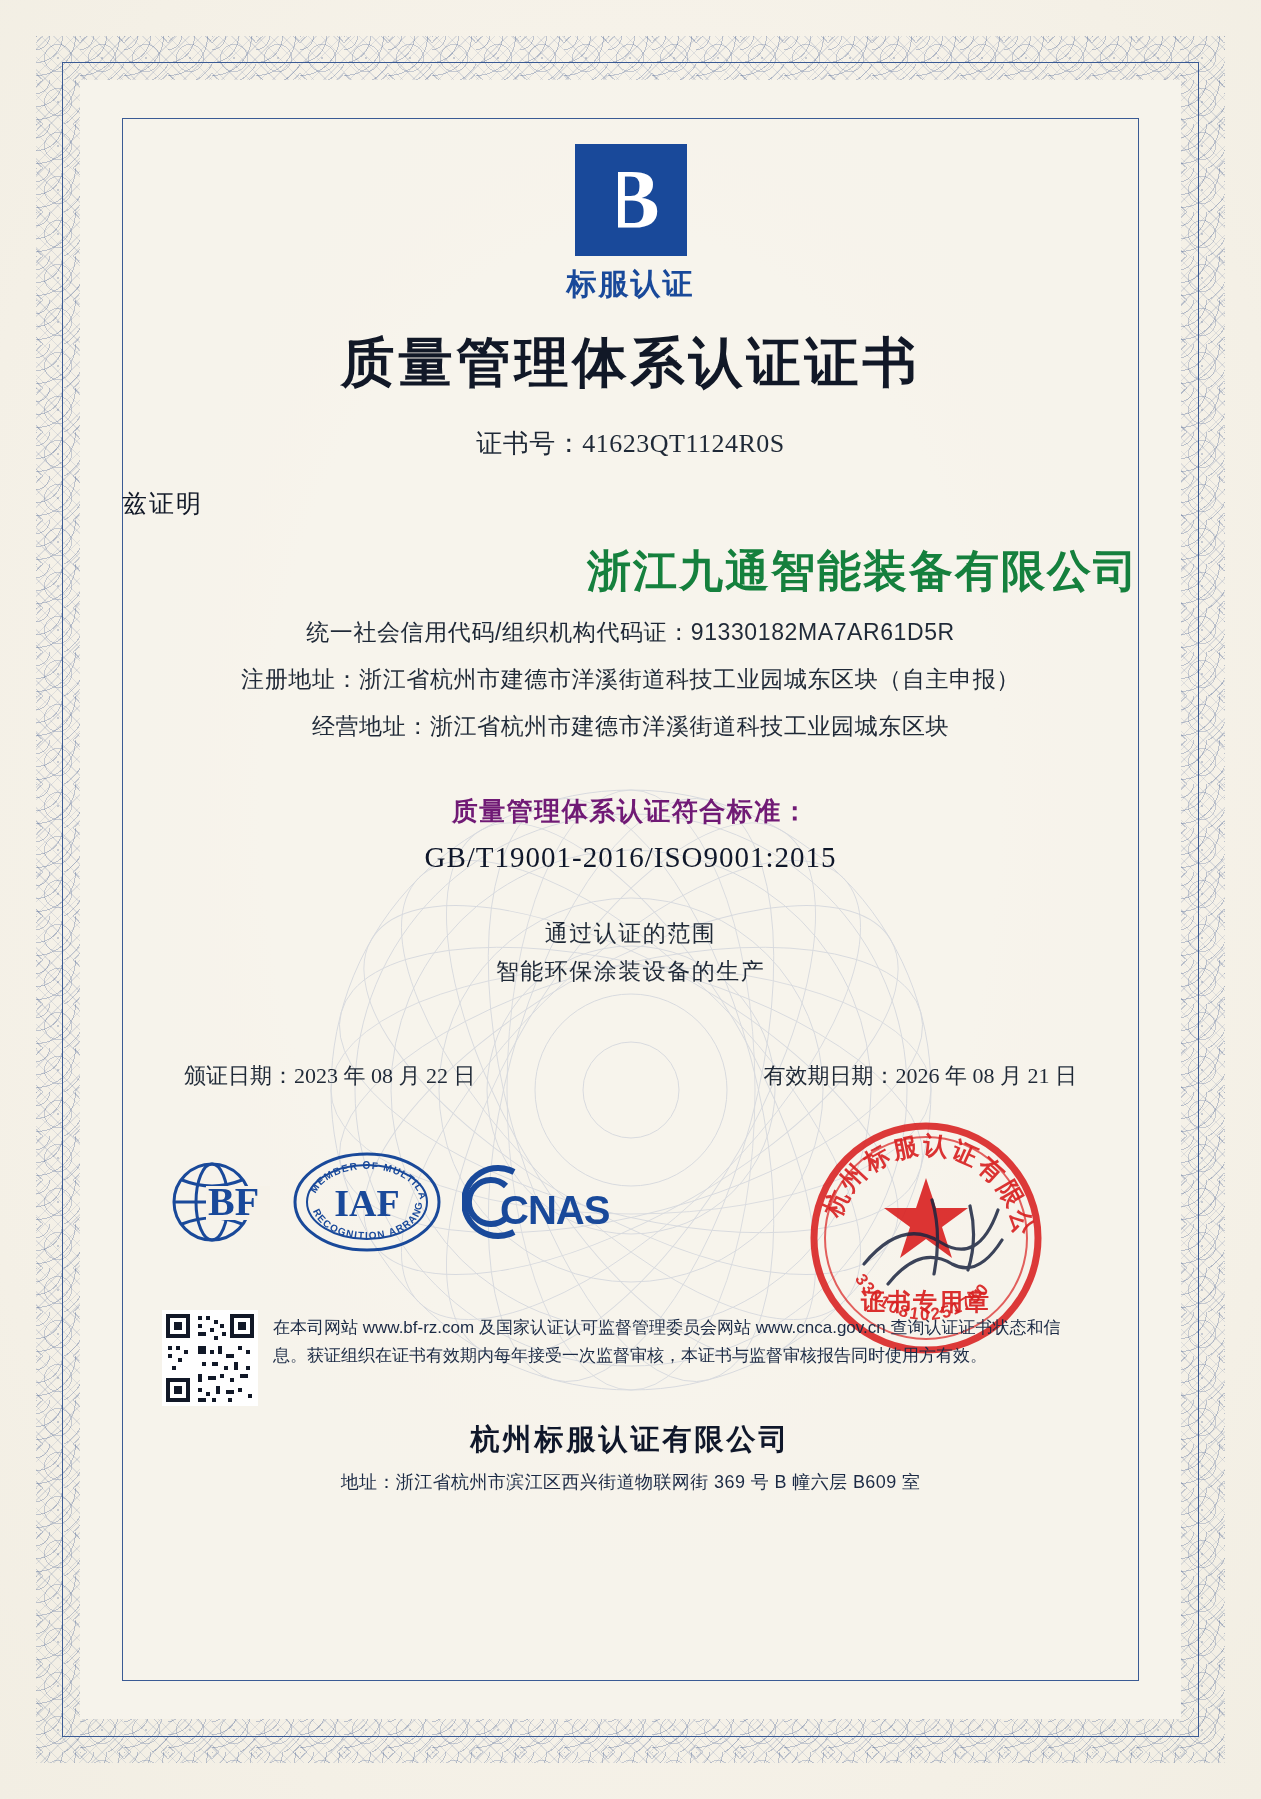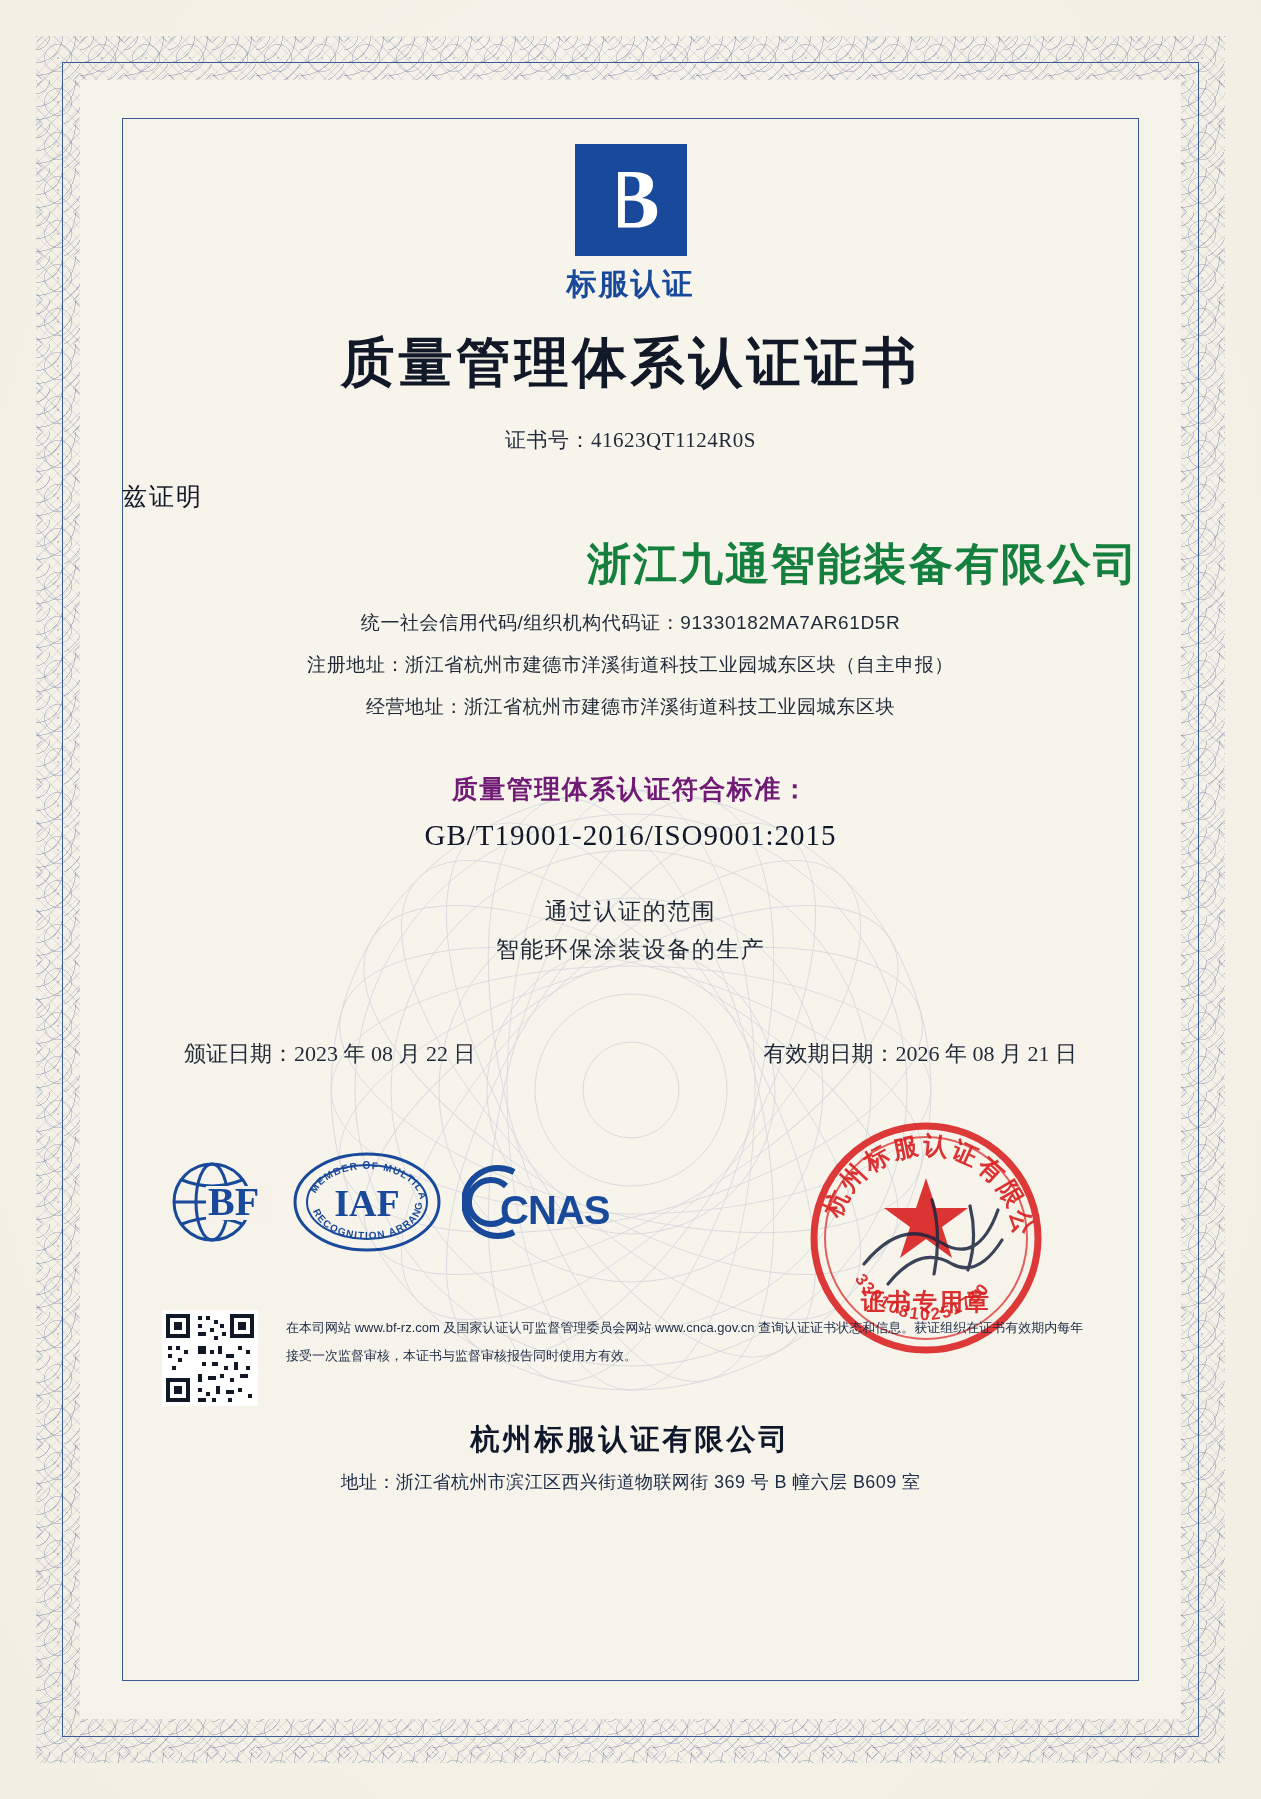--- a/index.html
+++ b/index.html
@@ -123,42 +123,42 @@
     text-align: center;
     font-size: 54px;
     font-weight: bold;
     color: #111827;
     letter-spacing: 4px;
   }
   .cert-no {
     margin-top: 26px;
     text-align: center;
     font-family: "Liberation Serif", serif;
-    font-size: 21px;
+    font-size: 26px;
     color: #1f2937;
     letter-spacing: .5px;
   }
   .hereby {
     margin-top: 26px;
     font-size: 25px;
     color: #111827;
     letter-spacing: 2px;
   }
   .company {
     margin-top: 22px;
     text-align: right;
     font-size: 44px;
     font-weight: bold;
     color: #15803d;
     letter-spacing: 2px;
   }
   .info-line {
     margin-top: 16px;
     text-align: center;
-    font-size: 19px;
+    font-size: 23px;
     color: #1f2937;
     letter-spacing: .6px;
   }
   .std-block {
     margin-top: 52px;
     text-align: center;
   }
   .std-label {
     font-size: 26px;
     font-weight: bold;
@@ -247,24 +247,24 @@
   
   .qr {
     position: absolute;
     left: 40px;
     top: 1192px;
     width: 96px;
     height: 96px;
   }
   .footer-note {
     position: absolute;
-    left: 164px;
+    left: 151px;
     top: 1196px;
     width: 810px;
-    font-size: 13px;
+    font-size: 17px;
     line-height: 28px;
     color: #1b2a45;
   }
   .footer-note a, .footer-note .url {
     color: #1b2a45;
     text-decoration: none;
   }
   .issuer {
     position: absolute;
     left: 0;

